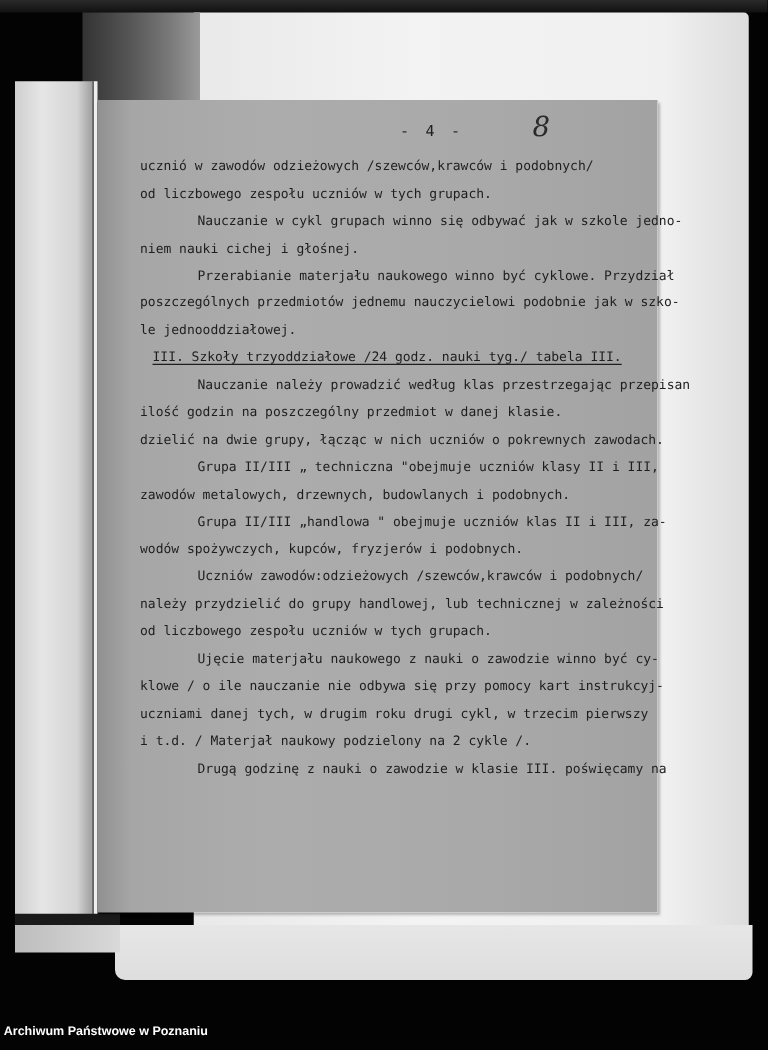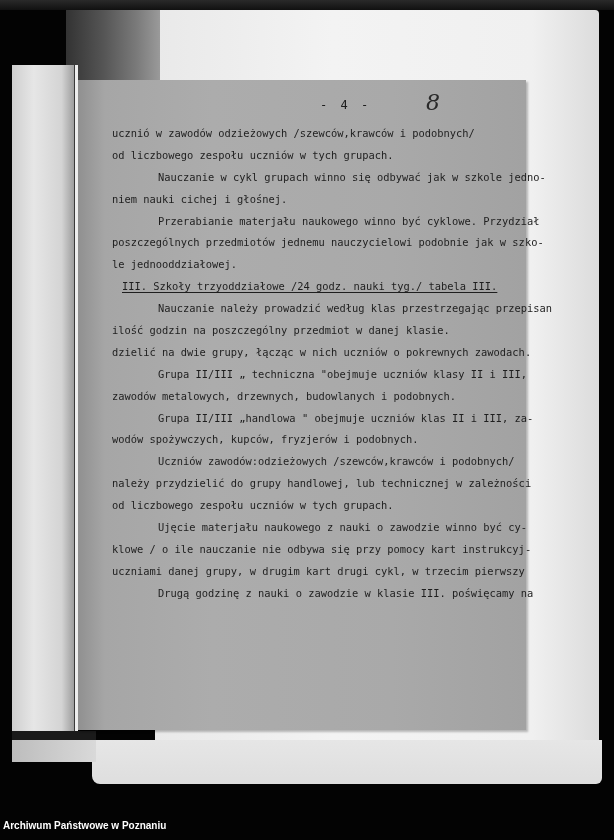--- a/index.html
+++ b/index.html
@@ -102,18 +102,19 @@
       <span class="line">dzielić na  dwie grupy, łącząc w nich uczniów o pokrewnych zawodach.</span>
       <span class="line indent">Grupa II/III „ techniczna "obejmuje uczniów klasy II i III,</span>
       <span class="line">zawodów metalowych, drzewnych, budowlanych i podobnych.</span>
       <span class="line indent">Grupa II/III „handlowa " obejmuje uczniów klas II i III, za-</span>
       <span class="line">wodów spożywczych, kupców, fryzjerów i podobnych.</span>
       <span class="line indent">Uczniów zawodów:odzieżowych /szewców,krawców i podobnych/</span>
       <span class="line">należy przydzielić do grupy handlowej, lub technicznej w zależności</span>
       <span class="line">od liczbowego zespołu uczniów w tych grupach.</span>
       <span class="line indent">Ujęcie materjału naukowego z nauki o zawodzie winno być cy-</span>
       <span class="line">klowe / o ile nauczanie nie odbywa się przy pomocy kart instrukcyj-</span>
-      <span class="line">uczniami danej grupy, w drugim kart drugi cykl, w trzecim pierwszy</span>
+      <span class="line">uczniami danej tych, w drugim roku drugi cykl, w trzecim pierwszy</span>
+      <span class="line">i t.d. / Materjał naukowy podzielony na 2 cykle /.</span>
       <span class="line indent">Drugą godzinę z nauki o zawodzie w klasie III. poświęcamy na</span>
     </div>
 </div>
 
 <div class="footer-label">Archiwum Państwowe w Poznaniu</div>
 
 </body></html>

